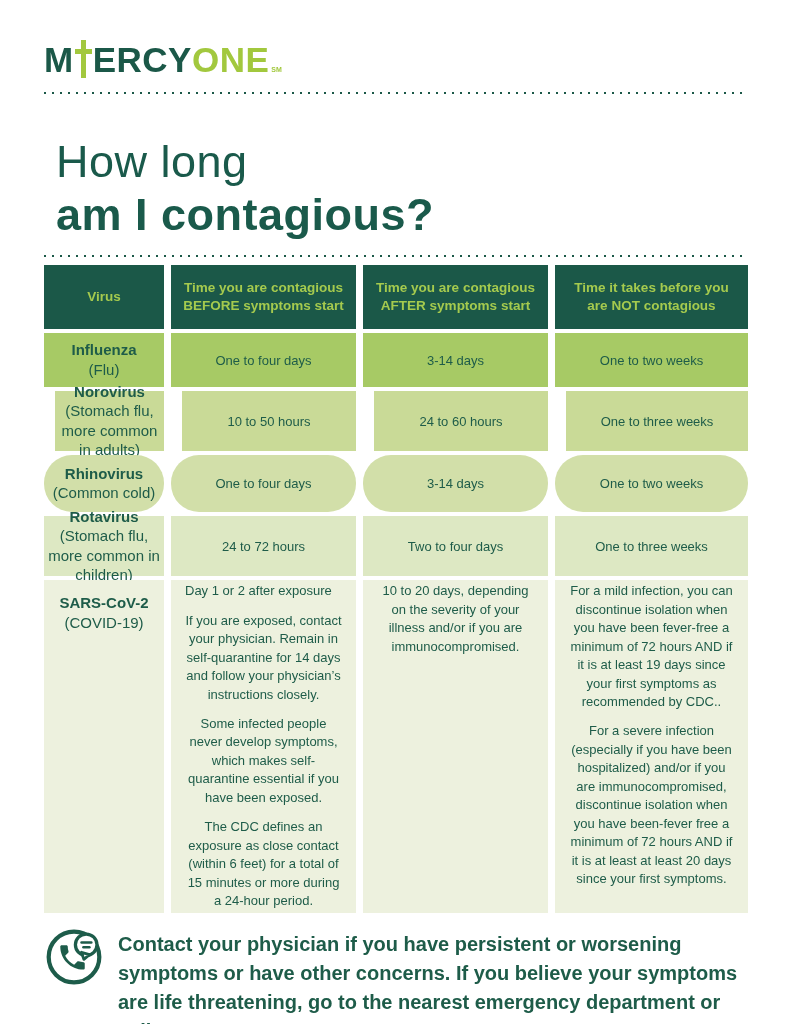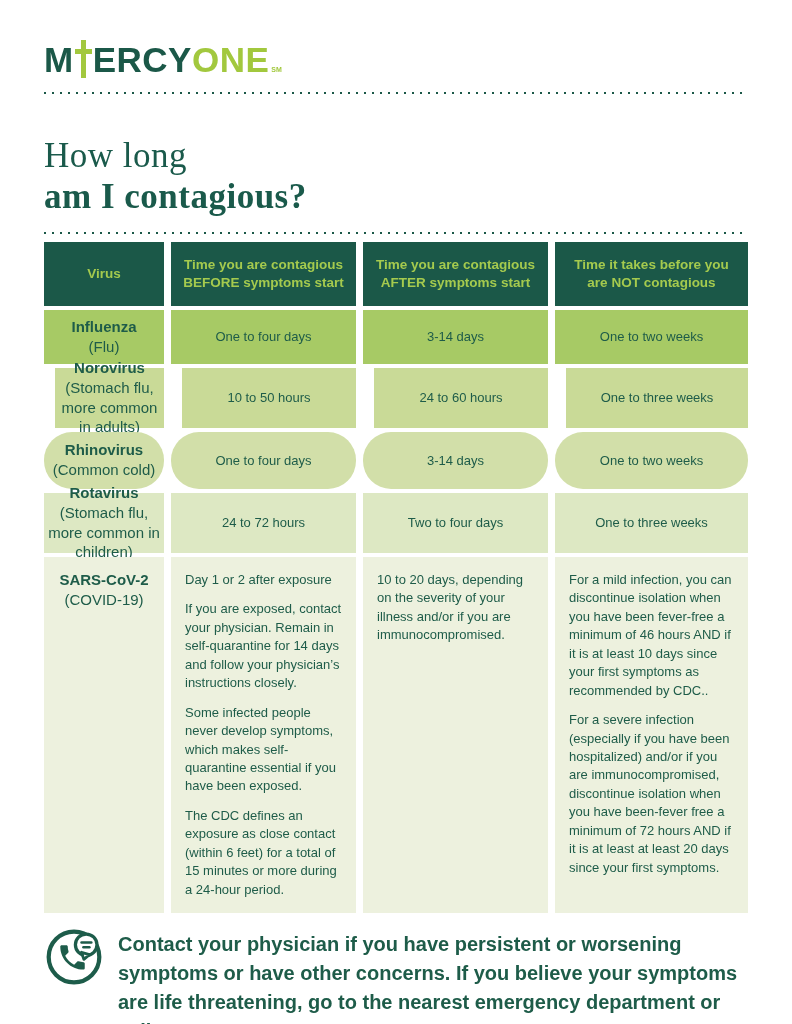--- a/index.html
+++ b/index.html
@@ -26,21 +26,21 @@
   .logo-dark{color:var(--dg);}
   .logo-light{color:#a2c83e;}
   .logo-cross{margin:0 1px 0 1px;display:inline-block;}
   .logo-sm{font-size:7px;font-weight:700;color:#a2c83e;margin-top:26px;margin-left:2px;}
 
   .dotted{height:2px;margin-top:8px;
     background-image:repeating-linear-gradient(to right, var(--dg) 0 2px, transparent 2px 8px);}
 
   
   .title-block{margin-top:42px;}
-  .title-block h1{margin:0;font-size:35px;line-height:1.17;font-weight:400;color:#1a5a4b;letter-spacing:.5px;font-family:Liberation Serif, serif;}
+  .title-block h1{margin:12px;font-size:45px;line-height:1.17;font-weight:400;color:#1a5a4b;letter-spacing:.5px;}
   .title-bold{font-weight:700;}
   .title-block .dotted{margin-top:14px;}
 
   
   .vtable{
     display:grid;
     grid-template-columns:120px 185px 185px 1fr;
     grid-template-rows:64px 54px 60px 57px 60px auto;
     gap:4px 7px;
     margin-top:8px;
@@ -50,21 +50,21 @@
     display:flex;align-items:center;justify-content:center;text-align:center;padding:0 12px;
   }
   .cell{
     display:flex;flex-direction:column;align-items:center;justify-content:center;
     text-align:center;font-size:13px;color:var(--tg);padding:4px 0;
   }
   .virus-name{font-weight:700;font-size:15px;line-height:1.25;}
   .virus-note{font-size:15px;line-height:1.3;padding:0 2px;}
   .bg1{background:var(--r1);} .bg2{background:var(--r2);margin-left:11px;} .bg3{background:var(--r3);border-radius:28px;}
   .bg4{background:var(--r4);} .bg5{background:var(--r5);}
-  .covid-cell{align-items:flex-start;justify-content:flex-start;text-align:left;padding:14px 14px;}
+  .covid-cell{align-items:flex-start;justify-content:flex-start;text-align:center;padding:2px 14px;}
   .covid-cell p{margin:0 0 11px 0;line-height:1.42;font-size:13px;}
   .covid-cell p:last-child{margin-bottom:0;}
   .covid-virus{justify-content:flex-start;padding-top:14px;}
 
   
   .footer{display:flex;gap:14px;margin-top:14px;align-items:flex-start;}
   .footer-icon{flex:0 0 auto;}
   .footer p{margin:3px 0 0 0;font-weight:700;font-size:20px;line-height:1.45;color:var(--tg);max-width:645px;}
 </style>
 </head>
@@ -139,21 +139,21 @@
       <div class="cell bg5 covid-cell">
         <p>Day 1 or 2 after exposure</p>
         <p>If you are exposed, contact your physician. Remain in self-quarantine for 14 days and follow your physician’s instructions closely.</p>
         <p>Some infected people never develop symptoms, which makes self-quarantine essential if you have been exposed.</p>
         <p>The CDC defines an exposure as close contact (within 6 feet) for a total of 15 minutes or more during a 24-hour period.</p>
       </div>
       <div class="cell bg5 covid-cell">
         <p>10 to 20 days, depending on the severity of your illness and/or if you are immunocompromised.</p>
       </div>
       <div class="cell bg5 covid-cell">
-        <p>For a mild infection, you can discontinue isolation when you have been fever-free a minimum of 46 hours AND if it is at least 10 days since your first symptoms as recommended by CDC..</p>
+        <p>For a mild infection, you can discontinue isolation when you have been fever-free a minimum of 72 hours AND if it is at least 19 days since your first symptoms as recommended by CDC..</p>
         <p>For a severe infection (especially if you have been hospitalized) and/or if you are immunocompromised, discontinue isolation when you have been-fever free a minimum of 72 hours AND if it is at least at least 20 days since your first symptoms.</p>
       </div>
     </div>
 
     <div class="footer">
       <span class="footer-icon">
         <svg width="60" height="60" viewBox="0 0 64 64">
           <circle cx="32" cy="32" r="27" fill="none" stroke="#1d5c4a" stroke-width="4.5"></circle>
           <path fill="#1d5c4a" transform="translate(13,15) scale(1.45)" d="M6.62 10.79c1.44 2.83 3.76 5.14 6.59 6.59l2.2-2.2c.27-.27.67-.36 1.02-.24 1.12.37 2.33.57 3.57.57.55 0 1 .45 1 1V20c0 .55-.45 1-1 1-9.39 0-17-7.61-17-17 0-.55.45-1 1-1h3.5c.55 0 1 .45 1 1 0 1.25.2 2.45.57 3.57.11.35.03.74-.25 1.02l-2.2 2.2z"></path>
           <circle cx="45" cy="19" r="11.5" fill="#ffffff" stroke="#1d5c4a" stroke-width="3.5"></circle>

